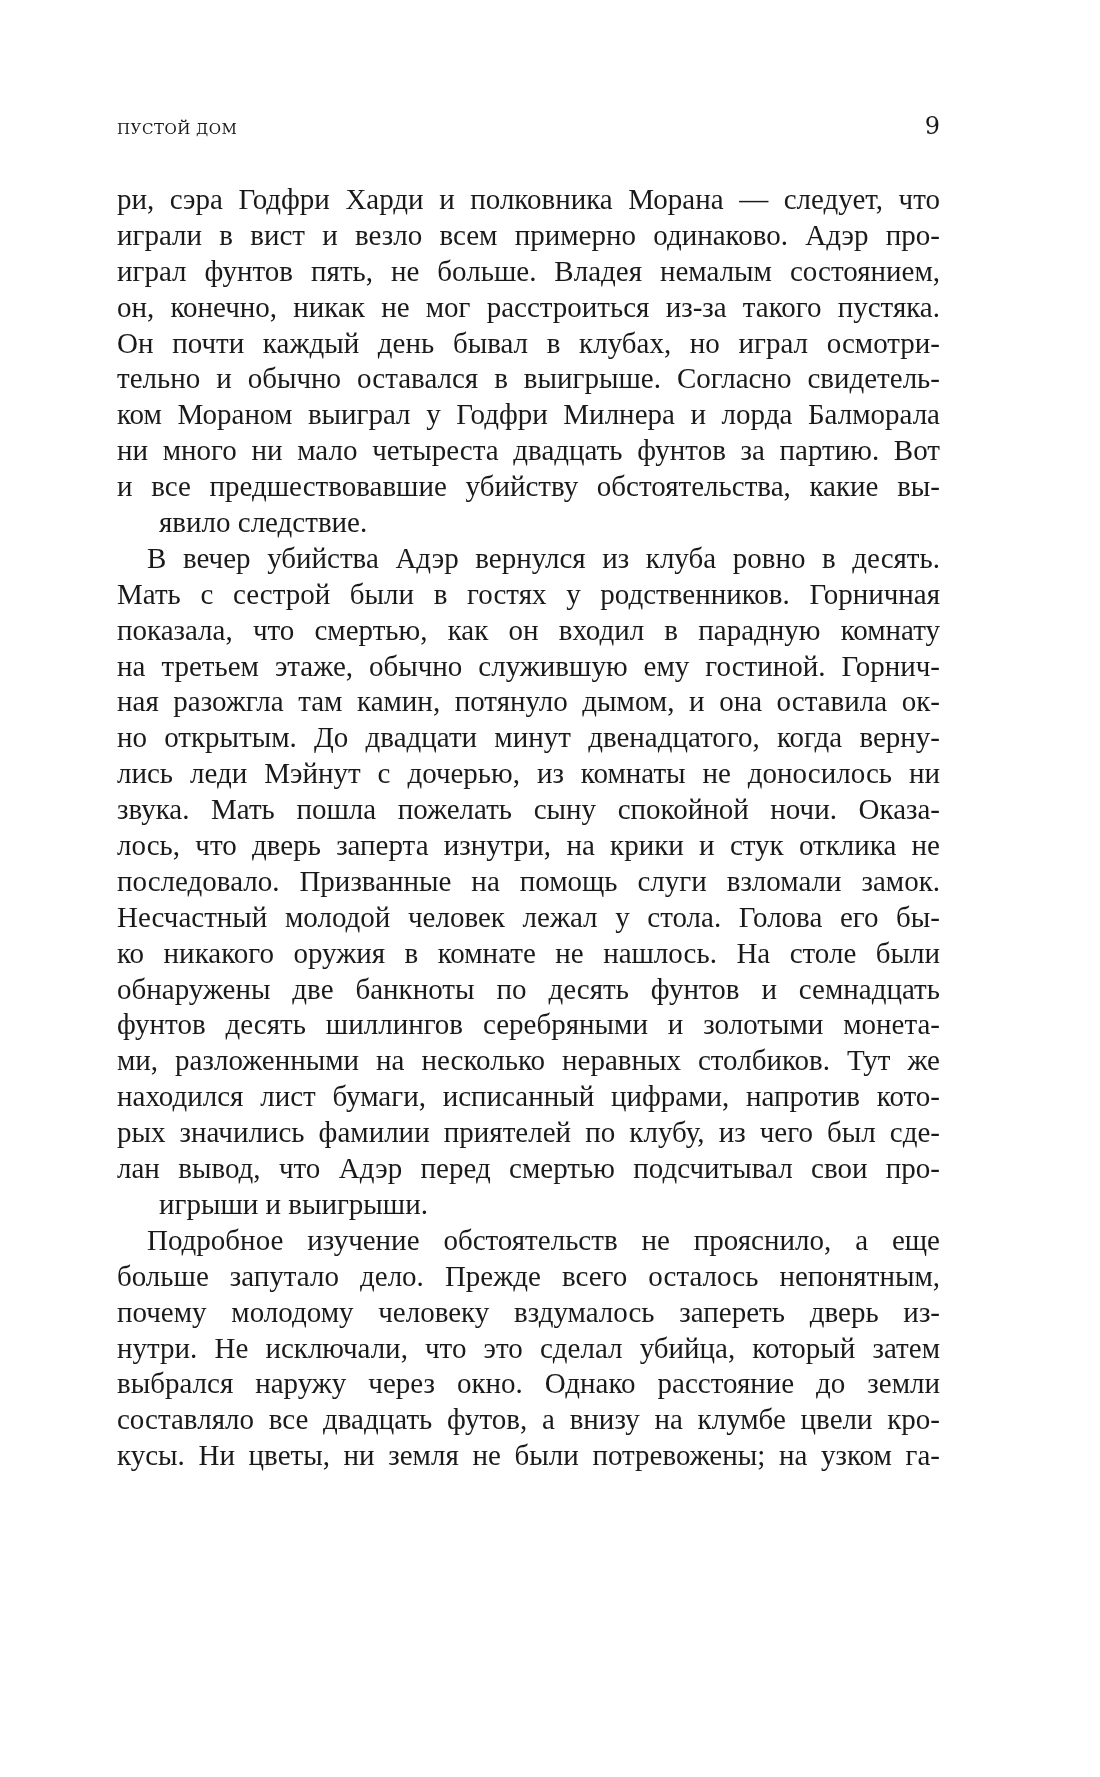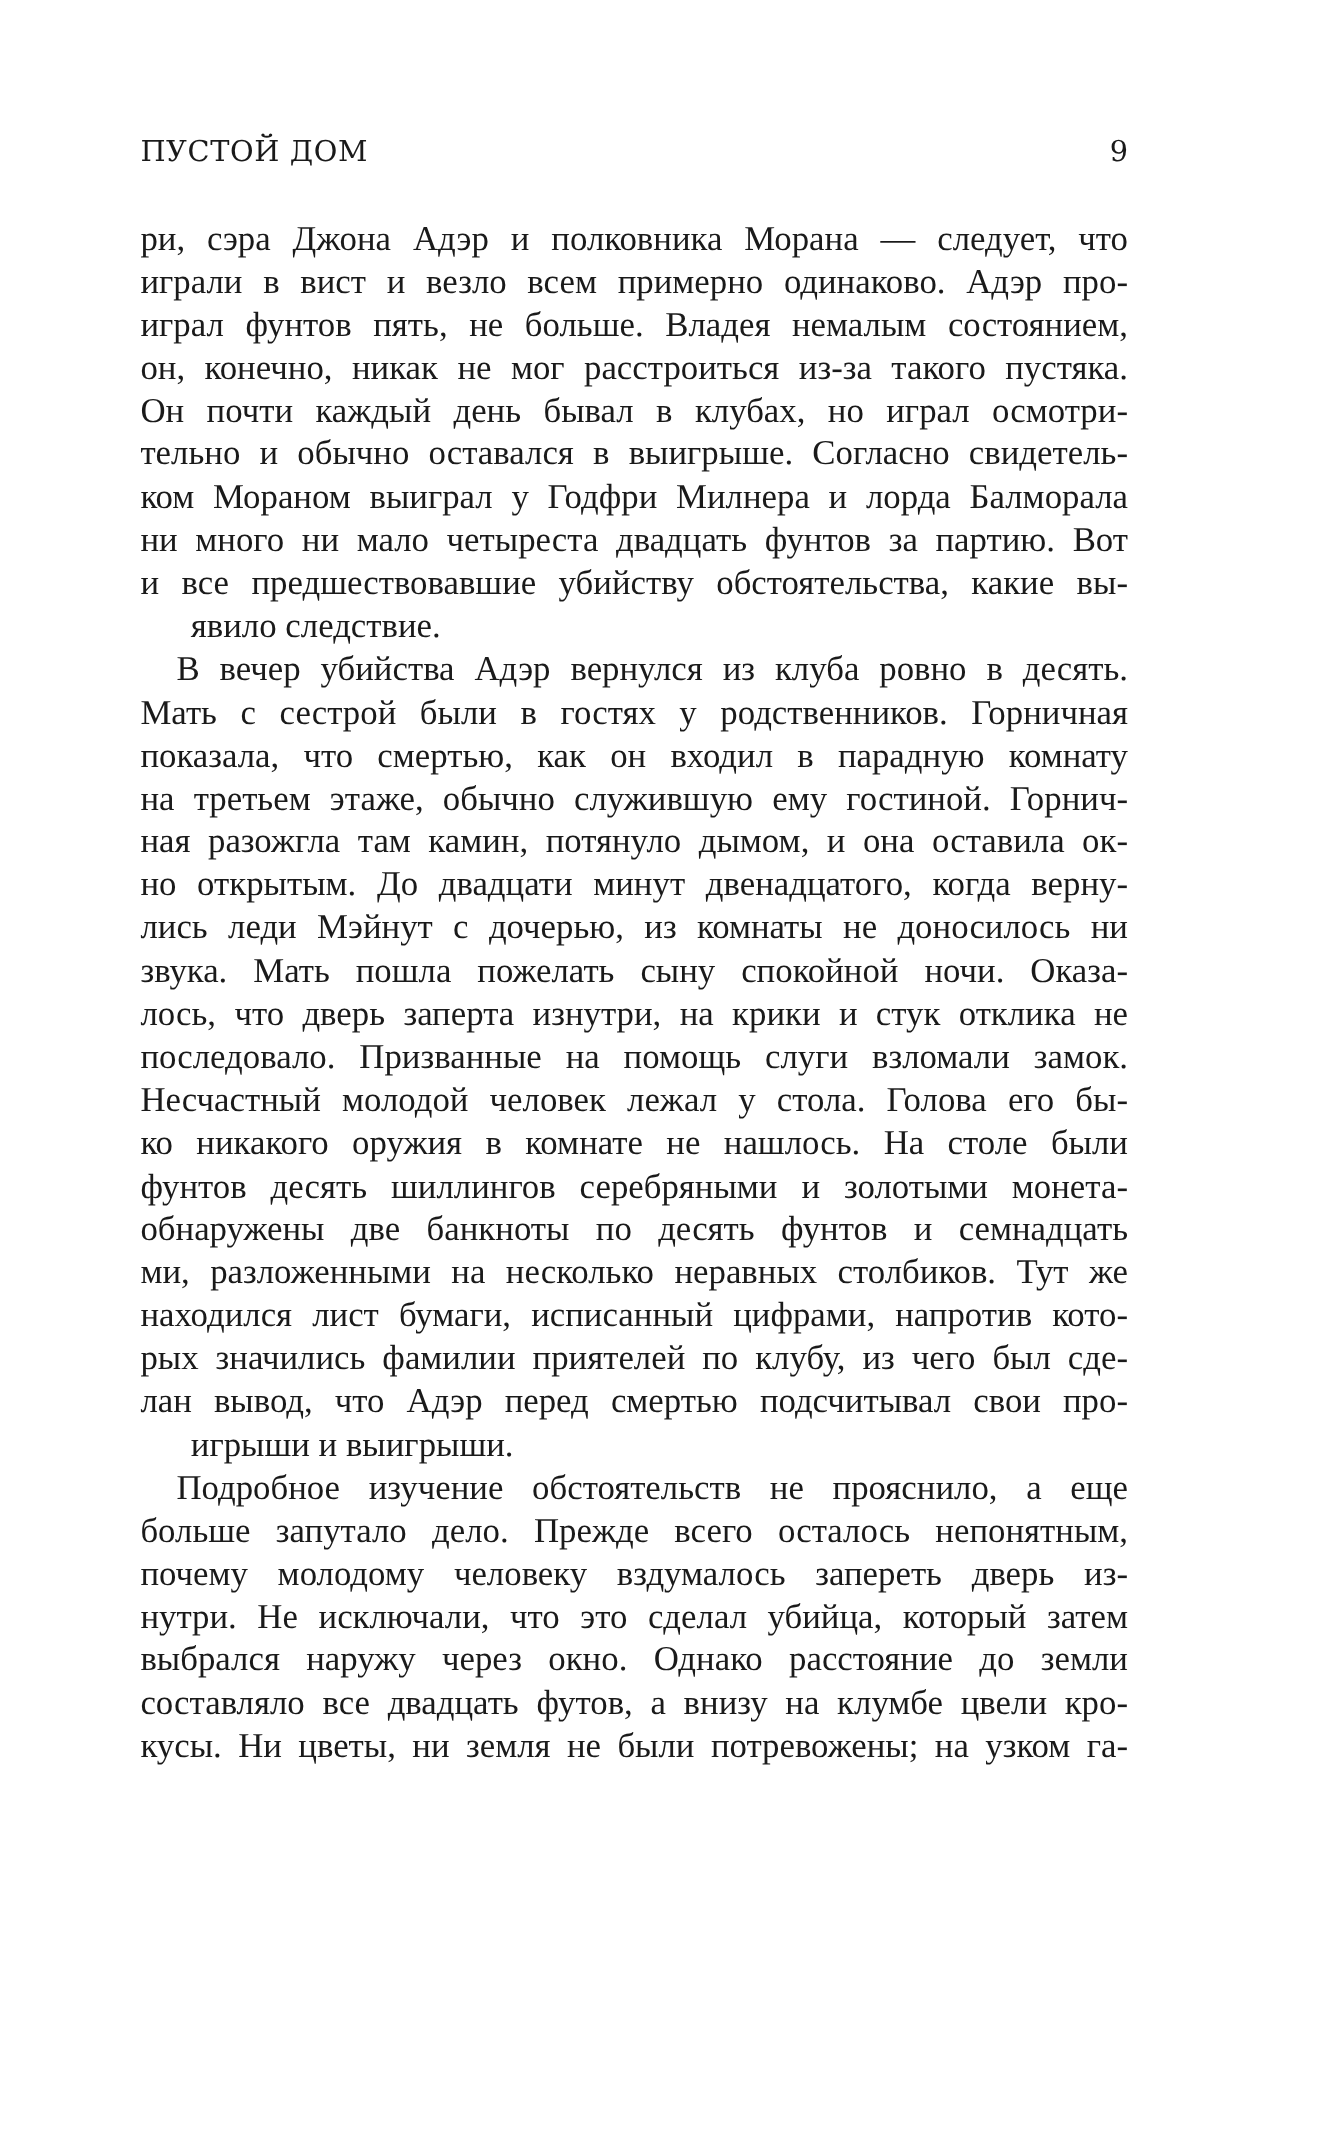--- a/index.html
+++ b/index.html
@@ -27,21 +27,21 @@
       left: 117px;
       top: 112px;
       width: 823px;
       height: 40px;
       display: flex;
       justify-content: space-between;
       align-items: baseline;
     }
     .running-title {
       font-family: "DejaVu Serif", serif;
-      font-size: 24px;
+      font-size: 15px;
       letter-spacing: 0.5px;
       font-variant: small-caps;
       color: #1a1a1a;
     }
     .page-number {
       font-family: "DejaVu Serif", serif;
       font-size: 24px;
       color: #1a1a1a;
     }
     .body-text {
@@ -73,21 +73,21 @@
 <body>
 
 <div class="page">
   <div class="running-head">
     <span class="running-title">ПУСТОЙ ДОМ</span>
     <span class="page-number">9</span>
   </div>
 
   <div class="body-text">
     <div>
-      <span class="line">ри, сэра Джона Адэр и полковника Морана — следует, что</span>
+      <span class="line">ри, сэра Годфри Харди и полковника Морана — следует, что</span>
       <span class="line">играли в вист и везло всем примерно одинаково. Адэр про-</span>
       <span class="line">играл фунтов пять, не больше. Владея немалым состоянием,</span>
       <span class="line">он, конечно, никак не мог расстроиться из-за такого пустяка.</span>
       <span class="line">Он почти каждый день бывал в клубах, но играл осмотри-</span>
       <span class="line">тельно и обычно оставался в выигрыше. Согласно свидетель-</span>
       <span class="line">ком Мораном выиграл у Годфри Милнера и лорда Балморала</span>
       <span class="line">ни много ни мало четыреста двадцать фунтов за партию. Вот</span>
       <span class="line">и все предшествовавшие убийству обстоятельства, какие вы-</span>
       <span class="line last">явило следствие.</span>
     </div>
@@ -98,22 +98,22 @@
       <span class="line">показала, что смертью, как он входил в парадную комнату</span>
       <span class="line">на третьем этаже, обычно служившую ему гостиной. Горнич-</span>
       <span class="line">ная разожгла там камин, потянуло дымом, и она оставила ок-</span>
       <span class="line">но открытым. До двадцати минут двенадцатого, когда верну-</span>
       <span class="line">лись леди Мэйнут с дочерью, из комнаты не доносилось ни</span>
       <span class="line">звука. Мать пошла пожелать сыну спокойной ночи. Оказа-</span>
       <span class="line">лось, что дверь заперта изнутри, на крики и стук отклика не</span>
       <span class="line">последовало. Призванные на помощь слуги взломали замок.</span>
       <span class="line">Несчастный молодой человек лежал у стола. Голова его бы-</span>
       <span class="line">ко никакого оружия в комнате не нашлось. На столе были</span>
+      <span class="line">обнаружены две банкноты по десять фунтов и семнадцать</span>
       <span class="line">фунтов десять шиллингов серебряными и золотыми монета-</span>
-      <span class="line">обнаружены две банкноты по десять фунтов и семнадцать</span>
       <span class="line">ми, разложенными на несколько неравных столбиков. Тут же</span>
       <span class="line">находился лист бумаги, исписанный цифрами, напротив кото-</span>
       <span class="line">рых значились фамилии приятелей по клубу, из чего был сде-</span>
       <span class="line">лан вывод, что Адэр перед смертью подсчитывал свои про-</span>
       <span class="line last">игрыши и выигрыши.</span>
     </div>
 
     <div>
       <span class="line indent">Подробное изучение обстоятельств не прояснило, а еще</span>
       <span class="line">больше запутало дело. Прежде всего осталось непонятным,</span>

